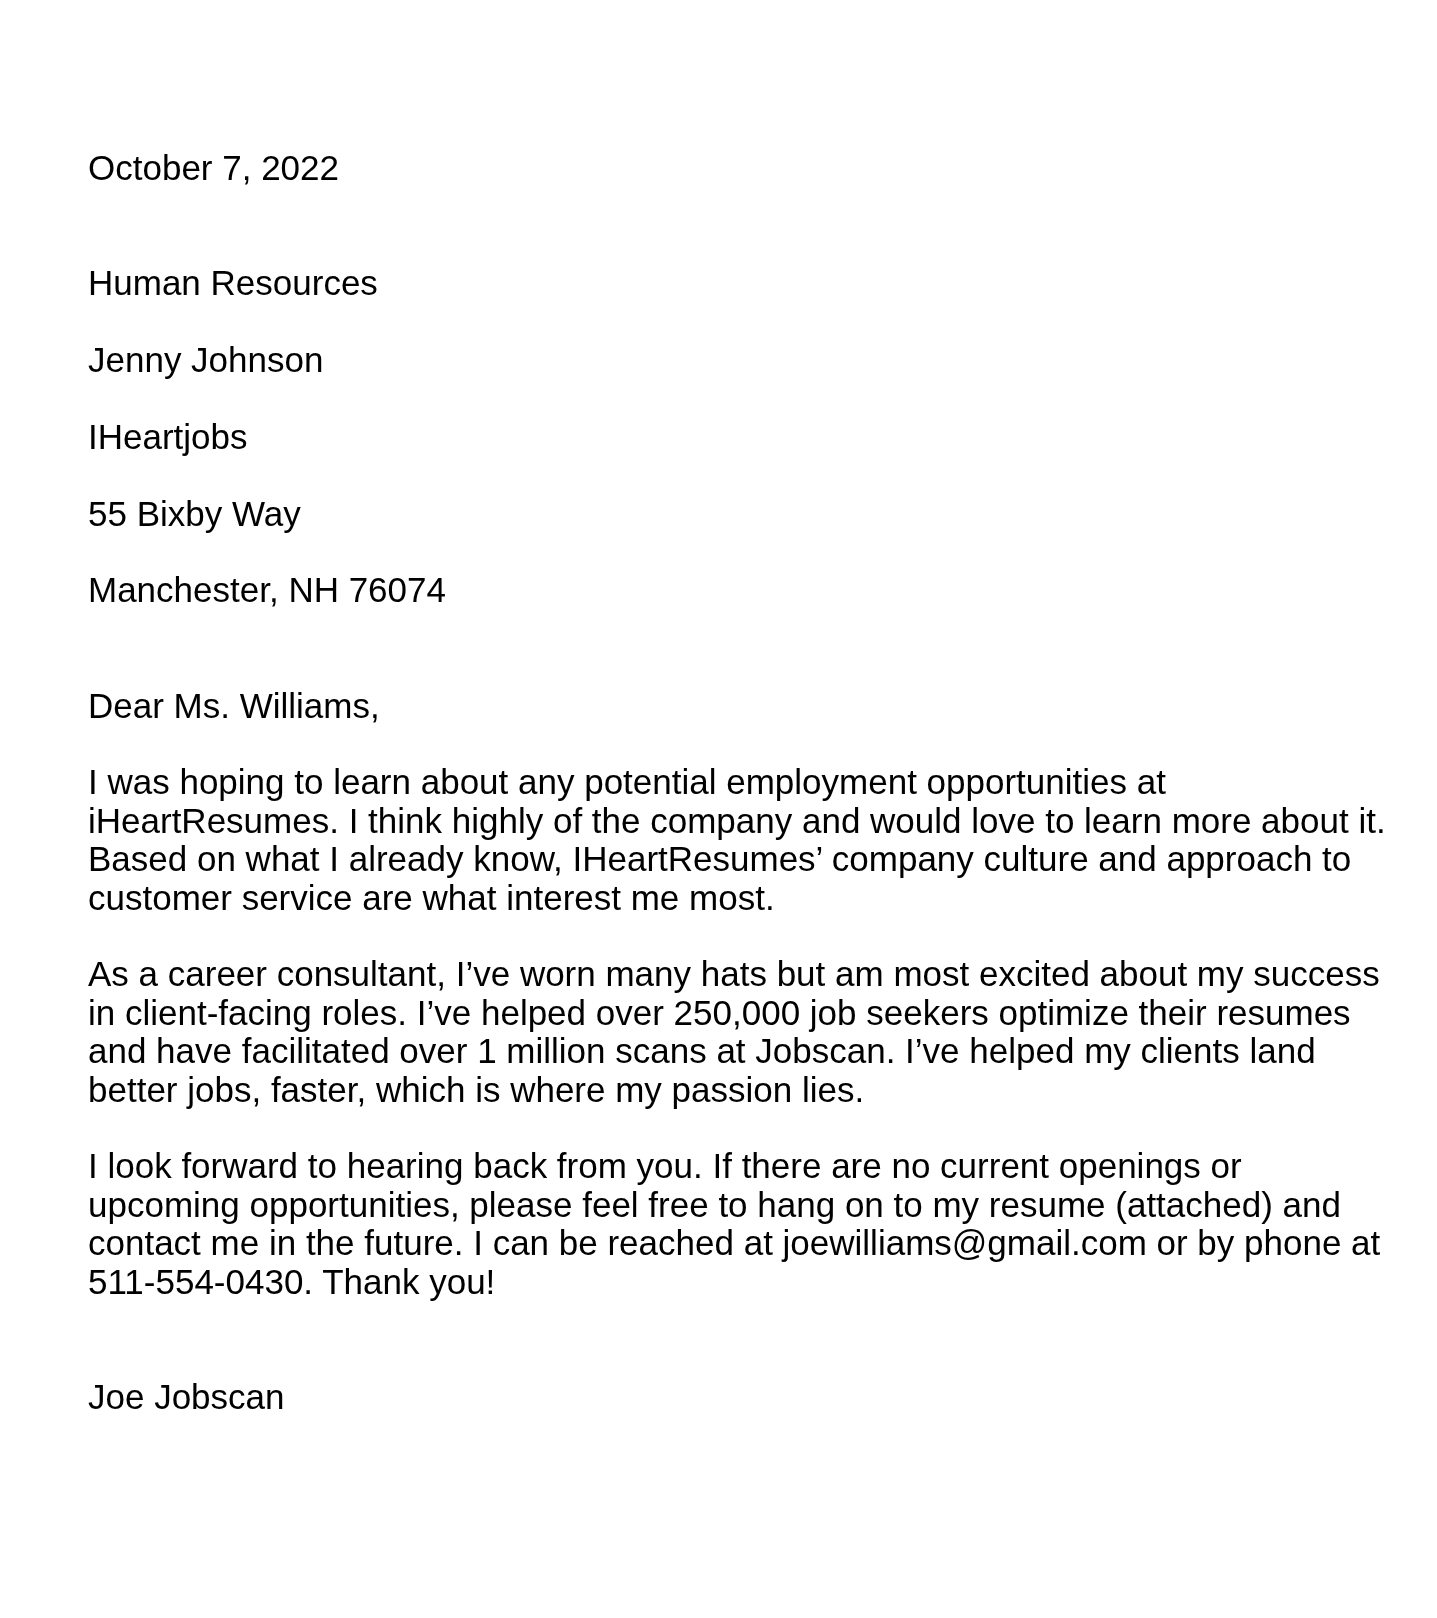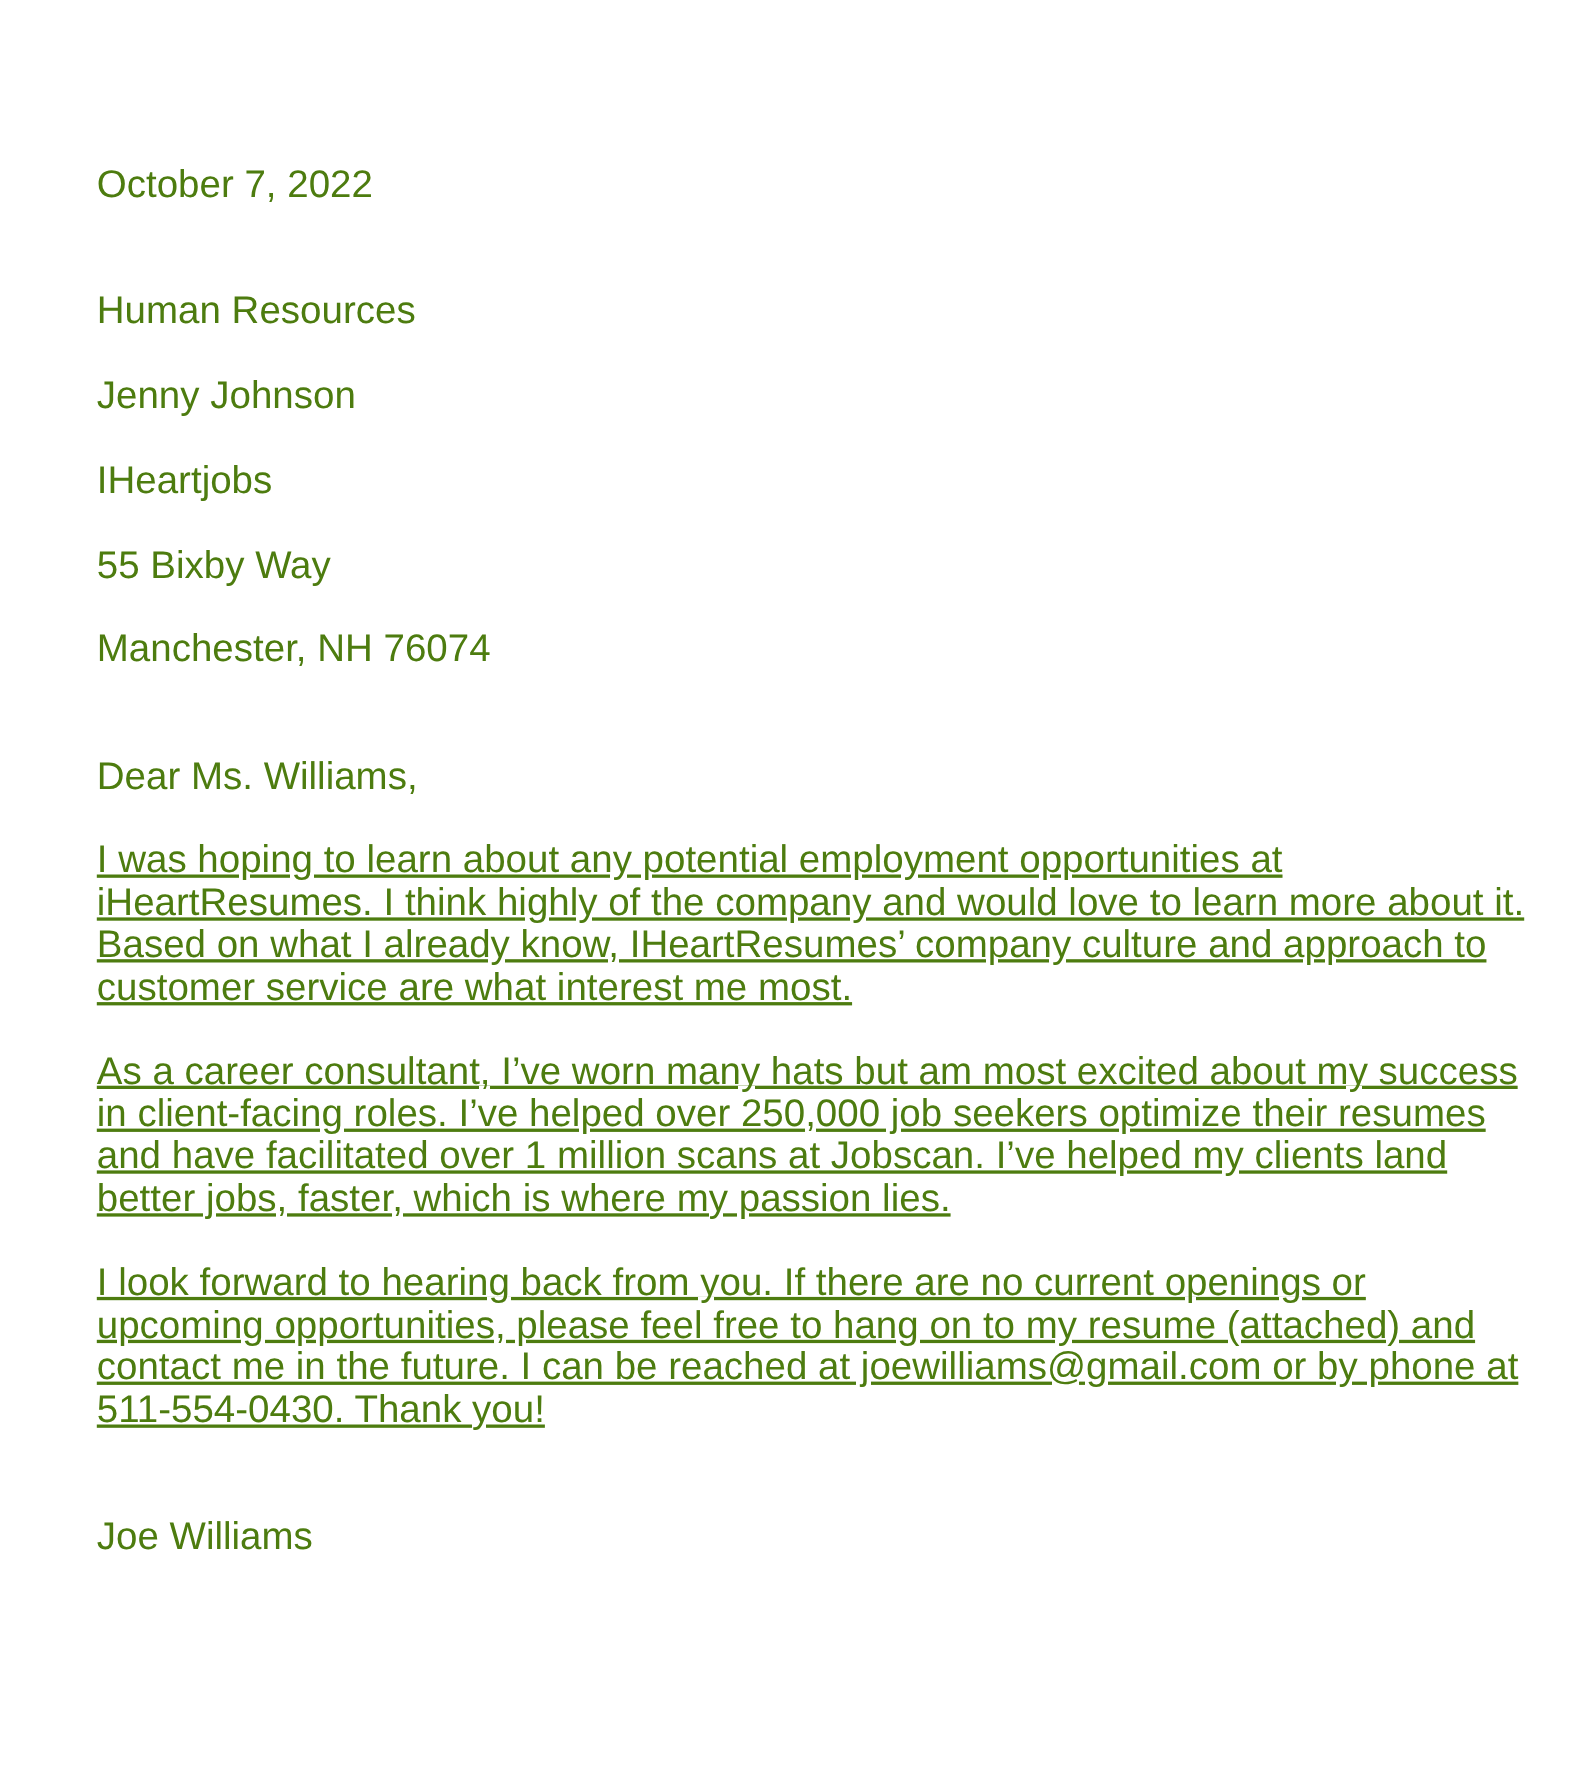--- a/index.html
+++ b/index.html
@@ -13,33 +13,32 @@
     overflow: hidden;
   }
   .page {
     box-sizing: border-box;
     width: 1437px;
     height: 1618px;
     padding: 149px 40px 0 88px;
     font-family: "Liberation Sans", "DejaVu Sans", sans-serif;
     font-size: 35px;
     line-height: 38.4px;
-    color: #4d7c0f;
+    color: #000000;
     background: #ffffff;
   }
   .block {
     margin: 0 0 38.4px 0;
     white-space: pre-line;
   }
   .block.last {
     margin-bottom: 0;
   }
   p.block {
     margin-top: 0;
-    text-decoration: underline;
   }
 </style>
 </head>
 <body>
 
 <main class="page">
 
   <div class="block">October 7, 2022</div>
 
   <div class="block">
@@ -61,16 +60,16 @@
 in client-facing roles. I’ve helped over 250,000 job seekers optimize their resumes
 and have facilitated over 1 million scans at Jobscan. I’ve helped my clients land
 better jobs, faster, which is where my passion lies.</p>
 
   <p class="block">I look forward to hearing back from you. If there are no current openings or
 upcoming opportunities, please feel free to hang on to my resume (attached) and
 contact me in the future. I can be reached at joewilliams@gmail.com or by phone at
 511-554-0430. Thank you!</p>
 
   <div class="block last">
-    <div>Joe Williams</div>
+    <div>Joe Jobscan</div>
   </div>
 
 </main>
 
 </body></html>

